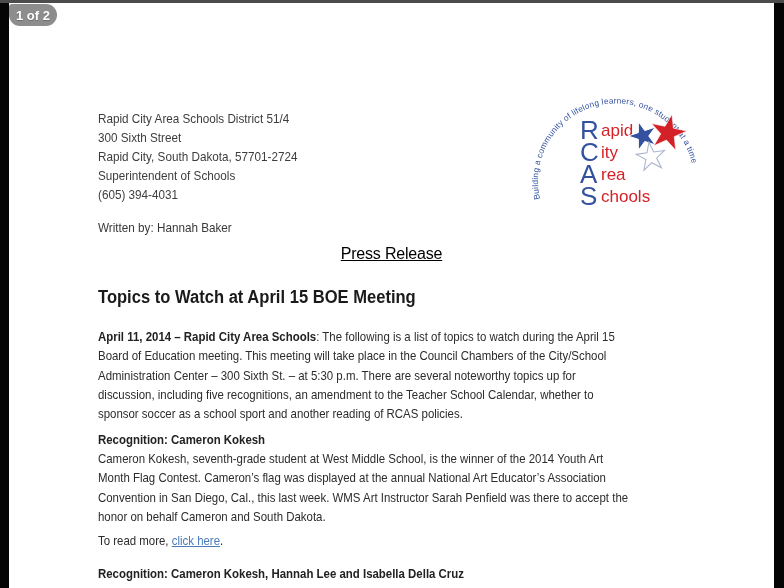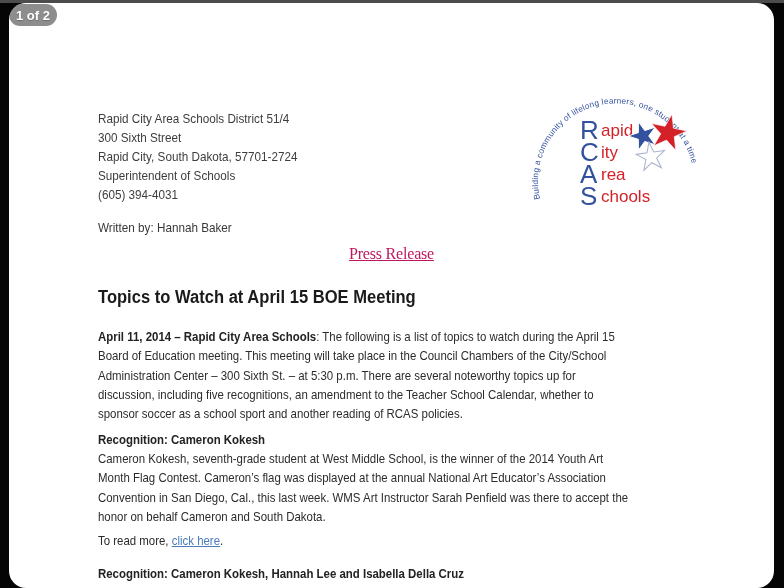--- a/index.html
+++ b/index.html
@@ -1,40 +1,40 @@
 <!DOCTYPE html>
 <html><head>
 <meta charset="utf-8">
 <style>
   * { margin:0; padding:0; box-sizing:border-box; }
   html,body { width:784px; height:588px; overflow:hidden; background:#000; font-family:"Liberation Sans", sans-serif; }
   .viewport { position:relative; width:784px; height:588px; background:#050505; }
   .top-strip { position:absolute; left:0; top:0; width:784px; height:3px; background:#4c4c4c; }
-  .page { position:absolute; left:9px; top:3px; width:765px; height:585px; background:#ffffff; overflow:hidden;border-radius:17px; }
+  .page { position:absolute; left:9px; top:3px; width:765px; height:585px; background:#ffffff; overflow:hidden; }
 
   .page-badge {
     position:absolute; left:0; top:1px; width:48px; height:22px;
     background:#8d8d8d; border-radius:3px 11px 11px 11px;
     color:#ffffff; font-size:13px; font-weight:bold;
     display:flex; align-items:center; justify-content:center;
     text-shadow:0 1px 1px rgba(0,0,0,.25);
   }
 
   .letterhead {
     position:absolute; left:89px; top:106px;
     font-size:13px; line-height:19px; color:#3d3d3d;
     transform:scaleX(.9); transform-origin:0 0; white-space:nowrap;
   }
   .written-by { margin-top:14px; color:#383838; }
 
   .logo-svg { position:absolute; left:519px; top:84px; width:176px; height:130px; }
 
   .press-release {
     position:absolute; left:0; top:242px; width:765px; text-align:center;
-    font-size:16px; color:#be185d; text-decoration:underline; letter-spacing:-.2px;font-family:Liberation Serif, serif;
+    font-size:16px; color:#000000; text-decoration:underline; letter-spacing:-.2px;
   }
 
   .doc-title {
     position:absolute; left:89px; top:284px;
     font-size:18px; font-weight:bold; color:#1a1a1a; white-space:nowrap;
     transform:scaleX(.92); transform-origin:0 0;
   }
 
   .tblock {
     position:absolute; left:89px;

